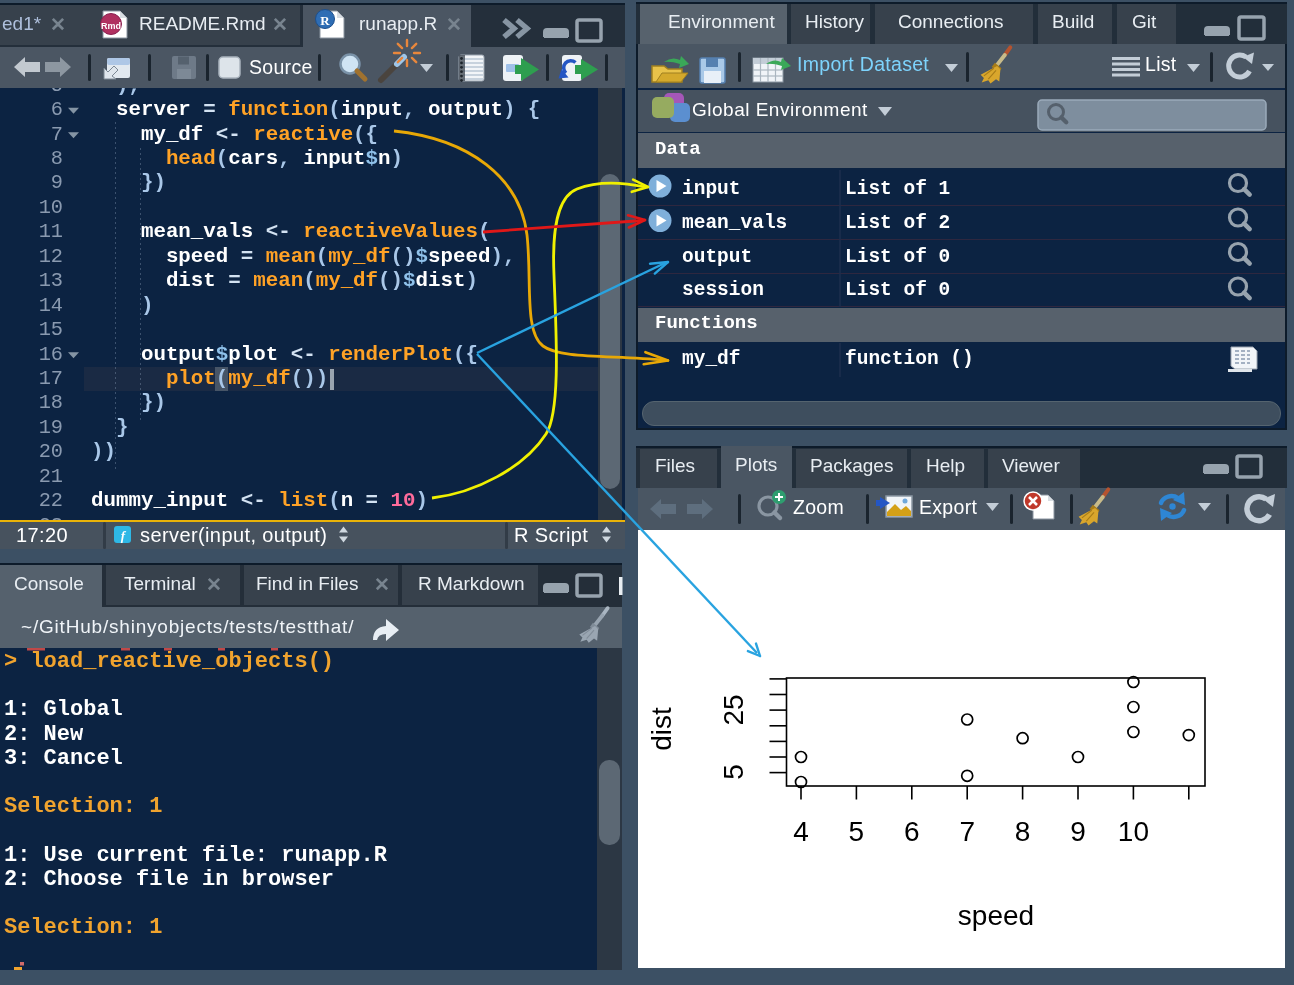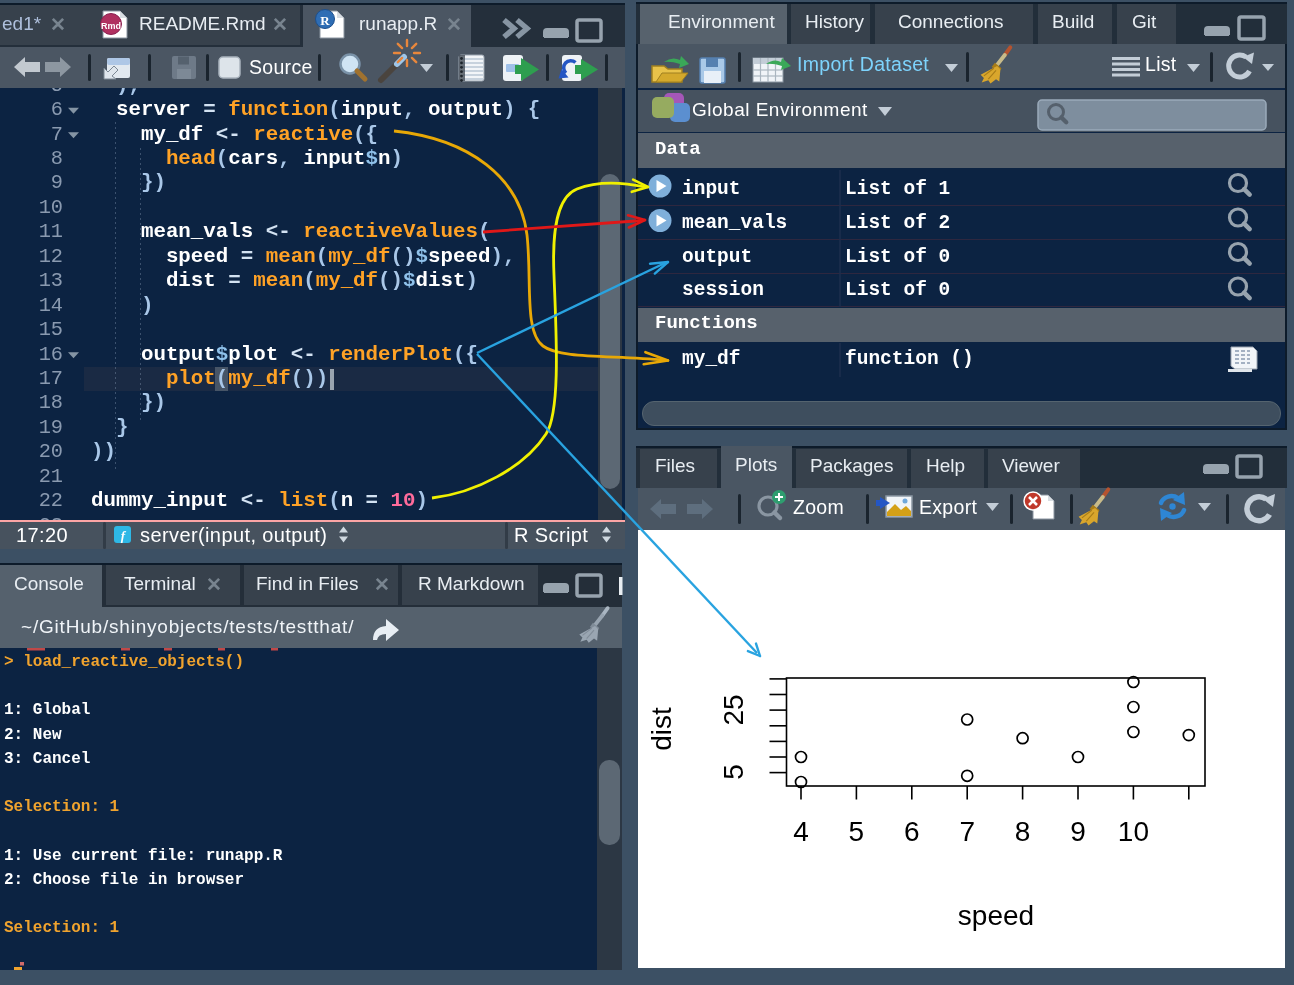--- a/index.html
+++ b/index.html
@@ -9,26 +9,26 @@
   .pane { position:absolute; background:#0c2342; }
   
   #edTabbar { left:0; top:3px; width:625px; height:44px; background:#242f3b; border-top:2px solid #0d1b2a;}
   .tab { position:absolute; height:40px; background:#37414c; color:#e8edf2; font-size:19px; }
   .tabx { color:#78848f; font-size:19px; font-weight:bold; }
   #edToolbar { left:0; top:47px; width:625px; height:41px; background:#4b5663; }
   #codeArea { left:0; top:88px; width:625px; height:432px; background:#0c2342; overflow:hidden; }
   .cline { position:absolute; left:91px; white-space:pre; font-family:"Liberation Mono",monospace; font-size:20.8px; line-height:24.45px; color:#ffffff; font-weight:bold; }
   .gnum { position:absolute; width:63px; text-align:right; font-family:"Liberation Mono",monospace; font-size:20.3px; line-height:24.45px; color:#8a9ab0; }
   .o { color:#ffa226; } .p { color:#a9c7e8; } .d { color:#8fc1ea; } .n { color:#ff6b9b; } .op { color:#d3e2f2; }
-  #edStatus { left:0; top:520px; width:625px; height:29px; background:#47525e; border-top:2px solid #fca5a5; color:#fff; font-size:20px; letter-spacing:0.4px; }
+  #edStatus { left:0; top:520px; width:625px; height:29px; background:#47525e; border-top:2px solid #eab308; color:#fff; font-size:20px; letter-spacing:0.4px; }
   
   #conTabbar { left:0; top:563px; width:622px; height:44px; background:#242e39; border-top:2px solid #0d1b2a; }
   #conPath { left:0; top:607px; width:622px; height:41px; background:#55616d; color:#f0f4f8; font-size:19px; letter-spacing:0.8px; }
   #conBody { left:0; top:648px; width:622px; height:324px; background:#0c2342; overflow:hidden; }
-  .conline { white-space:pre; font-family:"Liberation Mono",monospace; font-size:16px; line-height:24.2px; color:#fff; font-weight:bold; }
+  .conline { white-space:pre; font-family:"Liberation Mono",monospace; font-size:22px; line-height:24.2px; color:#fff; font-weight:bold; }
   .oc { color:#f0a32e; }
   
   #envPane { left:636px; top:2px; width:651px; height:428px; background:#0c2342; border:2px solid #0d1b2a; border-top:none; }
   #envTabbar { left:636px; top:2px; width:651px; height:42px; background:#222e3a; border-top:2px solid #0d1b2a; }
   #envToolbar { left:638px; top:44px; width:647px; height:44px; background:#4a5663; }
   #envGlobal { left:638px; top:90px; width:647px; height:42px; background:#46525f; }
   #envData { left:638px; top:133px; width:647px; height:35px; background:#57616c; }
   #envFuncs { left:638px; top:308px; width:647px; height:34px; background:#57616c; }
   .envhdr { color:#fff; font-family:"Liberation Mono",monospace; font-weight:bold; font-size:19px; padding-left:17px; padding-top:5px; }
   .erow { position:absolute; left:638px; width:647px; height:34px; border-bottom:1px solid rgba(95,45,60,0.42); }

